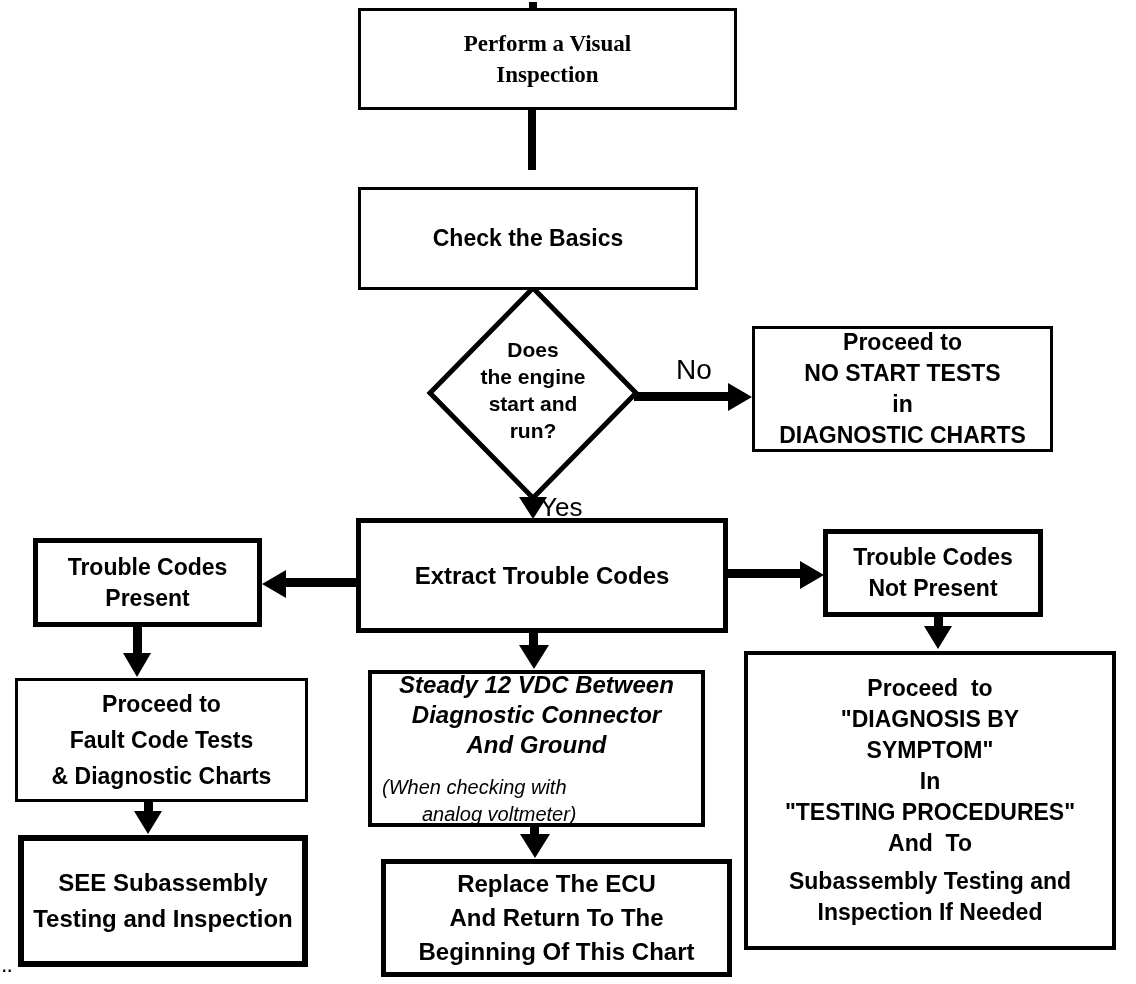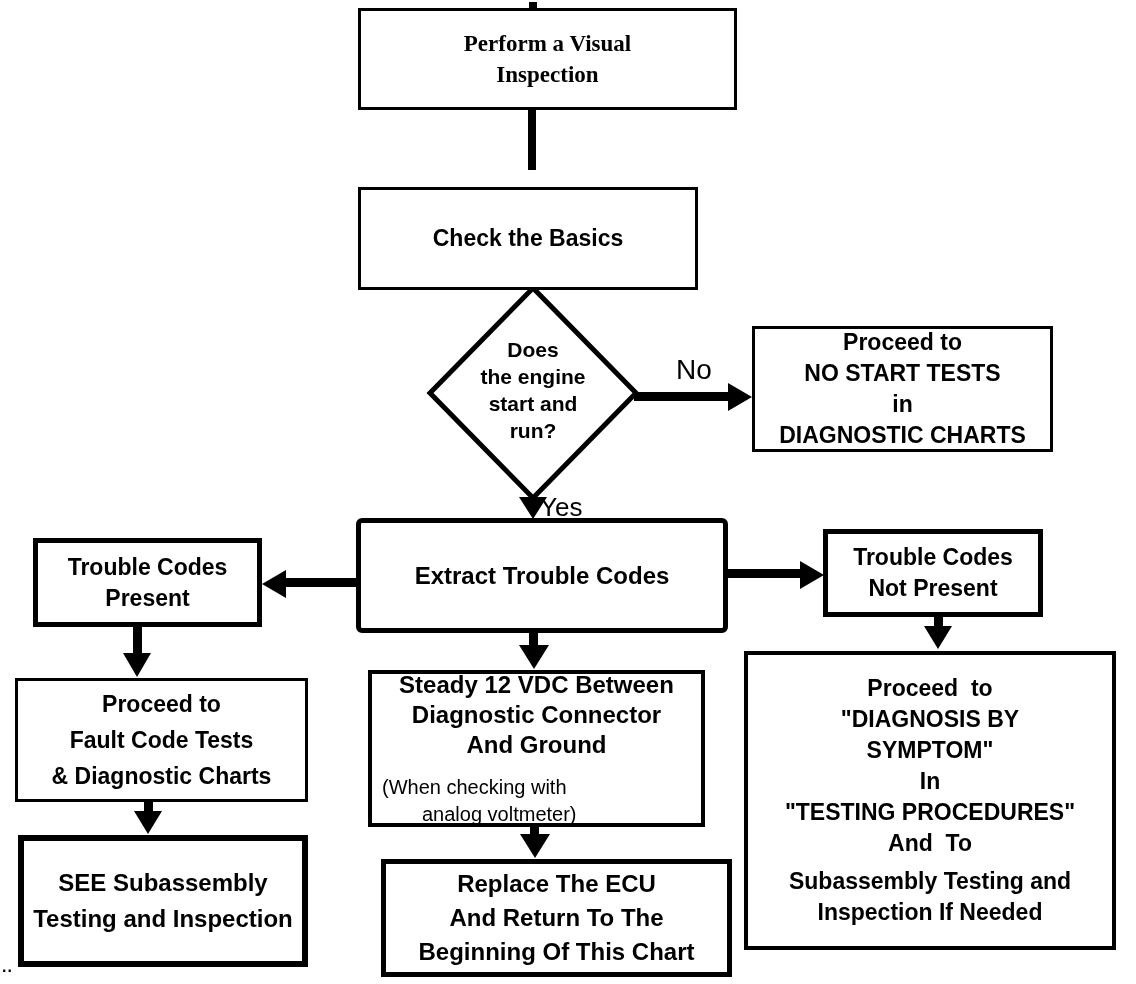--- a/index.html
+++ b/index.html
@@ -65,21 +65,21 @@
 
   <div class="box" data-name="node-proceed-no-start-tests" style="left:752px;top:326px;width:301px;height:126px;border-width:3px;font-size:23px;line-height:31px;">
     <div class="lines" data-name="node-text">
         <div class="ln" data-name="text-line">Proceed to</div>
         <div class="ln" data-name="text-line">NO START TESTS</div>
         <div class="ln" data-name="text-line">in</div>
         <div class="ln" data-name="text-line">DIAGNOSTIC CHARTS</div>
       </div>
   </div>
 
-  <div class="box" data-name="node-extract-trouble-codes" style="left:356px;top:518px;width:372px;height:115px;border-width:5px;font-size:24px;line-height:31px;border-radius:6px;">
+  <div class="box" data-name="node-extract-trouble-codes" style="left:356px;top:518px;width:372px;height:115px;border-width:5px;font-size:24px;line-height:31px;">
     <div class="lines" data-name="node-text">
         <div class="ln" data-name="text-line">Extract Trouble Codes</div>
       </div>
   </div>
 
   <div class="box" data-name="node-trouble-codes-present" style="left:33px;top:538px;width:229px;height:89px;border-width:5px;font-size:23px;line-height:31px;">
     <div class="lines" data-name="node-text">
         <div class="ln" data-name="text-line">Trouble Codes</div>
         <div class="ln" data-name="text-line">Present</div>
       </div>
@@ -100,21 +100,21 @@
       </div>
   </div>
 
   <div class="box" data-name="node-see-subassembly-testing" style="left:18px;top:835px;width:290px;height:132px;border-width:6px;font-size:24px;line-height:36px;">
     <div class="lines" data-name="node-text">
         <div class="ln" data-name="text-line">SEE Subassembly</div>
         <div class="ln" data-name="text-line">Testing and Inspection</div>
       </div>
   </div>
 
-  <div class="box" data-name="node-steady-12vdc" style="left:368px;top:670px;width:337px;height:157px;border-width:4px;font-size:24px;line-height:30px;">
+  <div class="box" data-name="node-steady-12vdc" style="left:368px;top:670px;width:337px;height:157px;border-width:4px;font-size:24px;line-height:30px;font-style:italic;">
     <div class="lines" data-name="node-text">
         <div class="ln" data-name="text-line">Steady 12 VDC Between</div>
         <div class="ln" data-name="text-line">Diagnostic Connector</div>
         <div class="ln" data-name="text-line">And Ground</div>
       </div>
     <div class="note" data-name="node-note-text" style="font-size:20px;line-height:27px;">
         <div class="ln" data-name="text-line">(When checking with</div>
         <div class="ln" data-name="text-line">analog voltmeter)</div>
       </div>
   </div>

